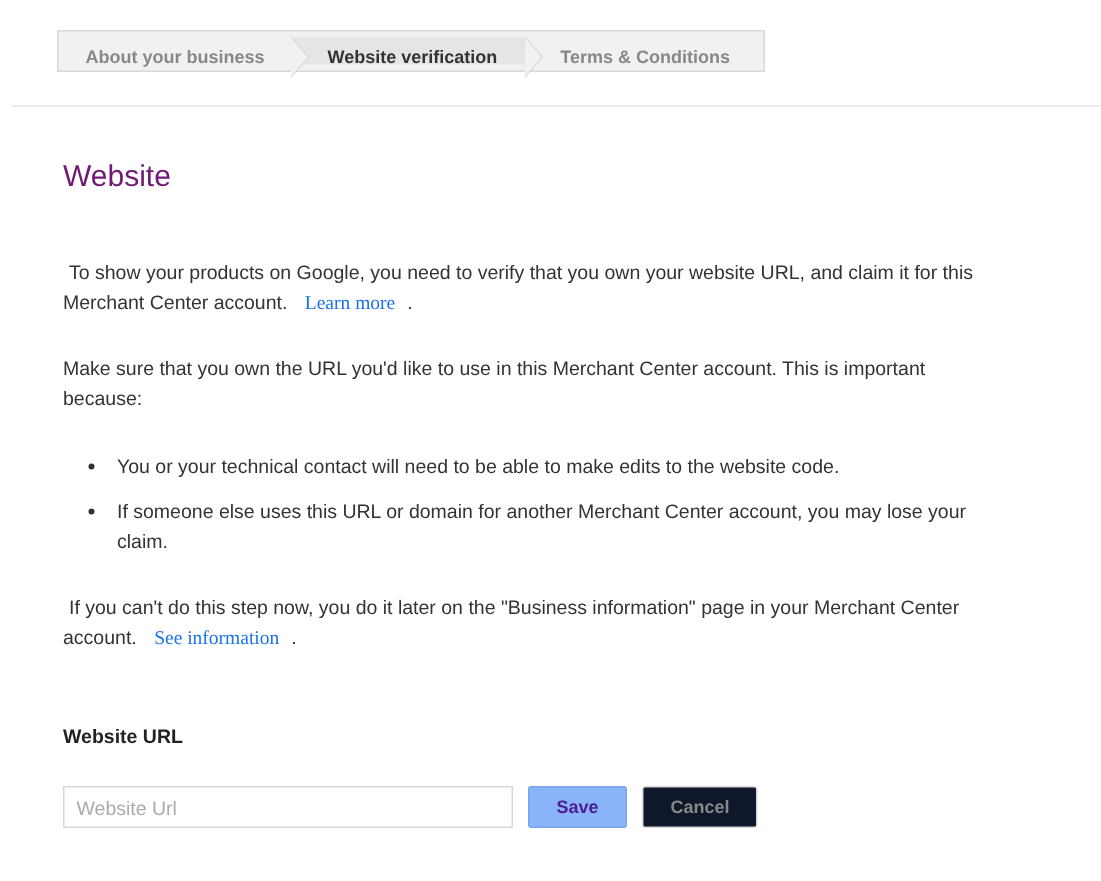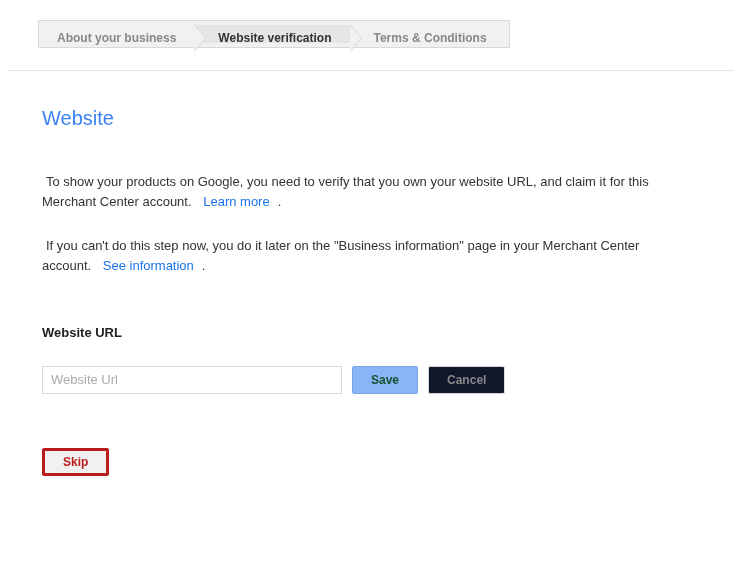--- a/index.html
+++ b/index.html
@@ -58,30 +58,30 @@
       border-top: 1px solid #e5e5e5;
       margin-top: 22px;
     }
     .content {
       padding: 24px 30px 30px 30px;
       max-width: 680px;
     }
     .page-title {
       font-size: 20px;
       font-weight: normal;
-      color: #3b82f6;
+      color: #701a75;
       margin-bottom: 34px;
     }
     .para {
       font-size: 13px;
       color: #333;
       line-height: 1.55;
       margin-bottom: 16px;
     }
-    .link { color: #1a73e8; text-decoration: none; }
+    .link { color: #1a73e8; text-decoration: none; font-family: Liberation Serif, serif; }
     ul {
       margin: 0 0 16px 36px;
       padding: 0;
     }
     li {
       font-size: 13px;
       color: #333;
       line-height: 1.55;
       margin-bottom: 2px;
     }
@@ -106,21 +106,21 @@
       height: 28px;
       padding: 0 18px;
       font-size: 12px;
       font-weight: bold;
       border-radius: 2px;
       cursor: pointer;
       border: 1px solid transparent;
     }
     .btn-blue {
       background: #8ab4f8;
-      color: #14532d;
+      color: #4c1d95;
       border-color: #7aa6e8;
     }
     .btn-white {
       background: #0f172a;
       color: #888;
       border: 1px solid #d8d8d8;
     }
     .btn-grey {
       background: #f1f1f1;
       color: #b91c1c;
@@ -139,21 +139,26 @@
 
 <div class="divider"></div>
 
 <div class="content">
   <h1 class="page-title">Website</h1>
 
   <p class="para">
     <span>To show your products on Google, you need to verify that you own your website URL, and claim it for this Merchant Center account. </span><a href="#" class="link">Learn more</a><span>.</span>
   </p>
 
+  <p class="para">Make sure that you own the URL you'd like to use in this Merchant Center account. This is important because:</p>
 
+  <ul>
+    <li>You or your technical contact will need to be able to make edits to the website code.</li>
+    <li>If someone else uses this URL or domain for another Merchant Center account, you may lose your claim.</li>
+  </ul>
 
   <p class="para">
     <span>If you can't do this step now, you do it later on the "Business information" page in your Merchant Center account. </span><a href="#" class="link">See information</a><span>.</span>
   </p>
 
   <div class="section-label">Website URL</div>
 
   <div class="url-row">
     <input type="text" class="url-input" placeholder="Website Url" style="">
     <button class="btn btn-blue">Save</button>

